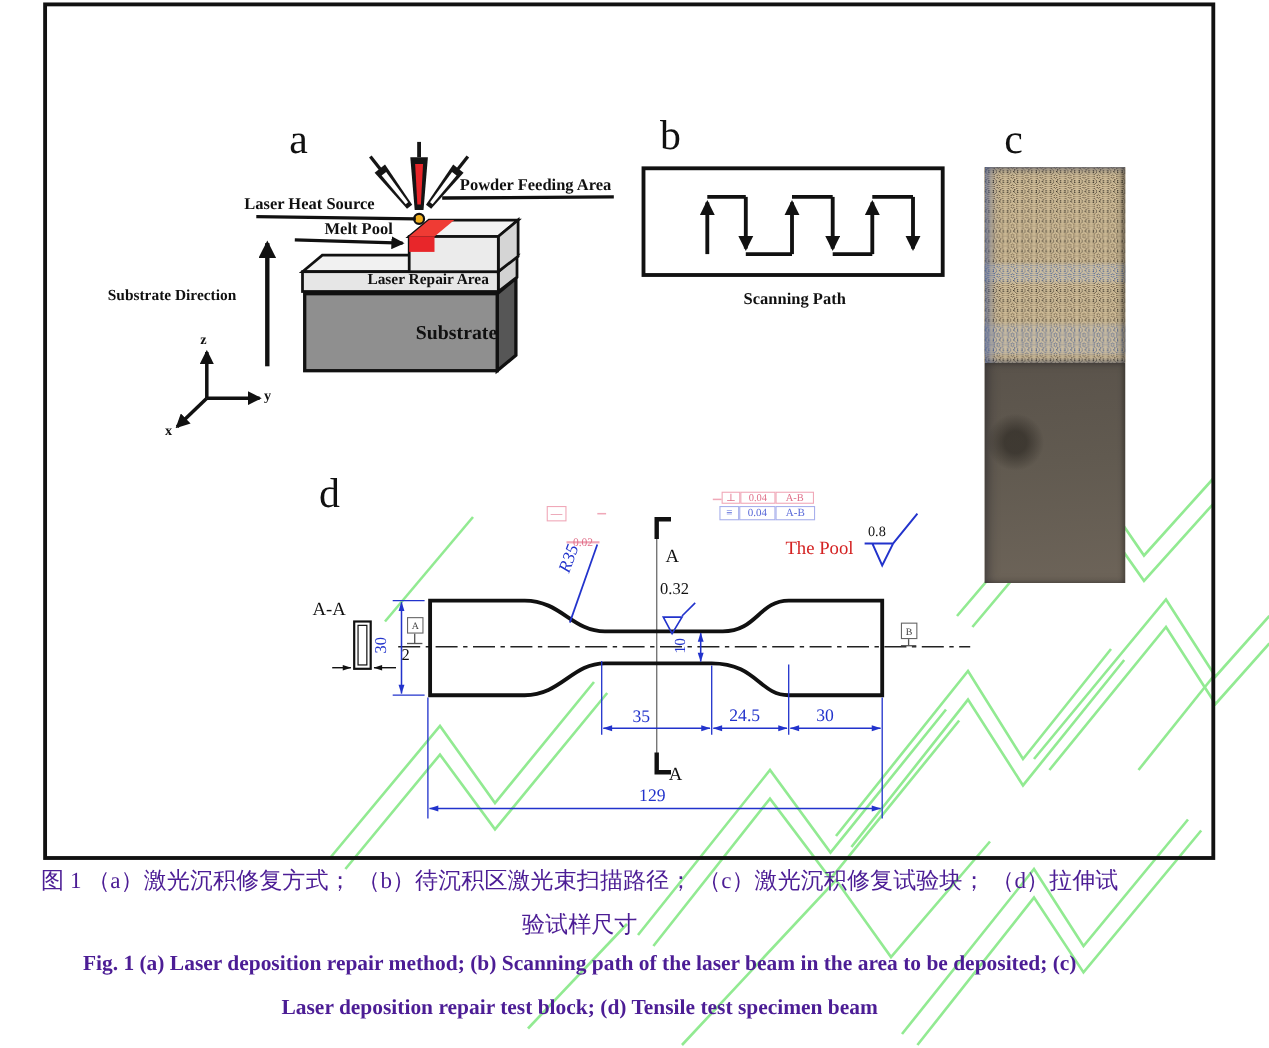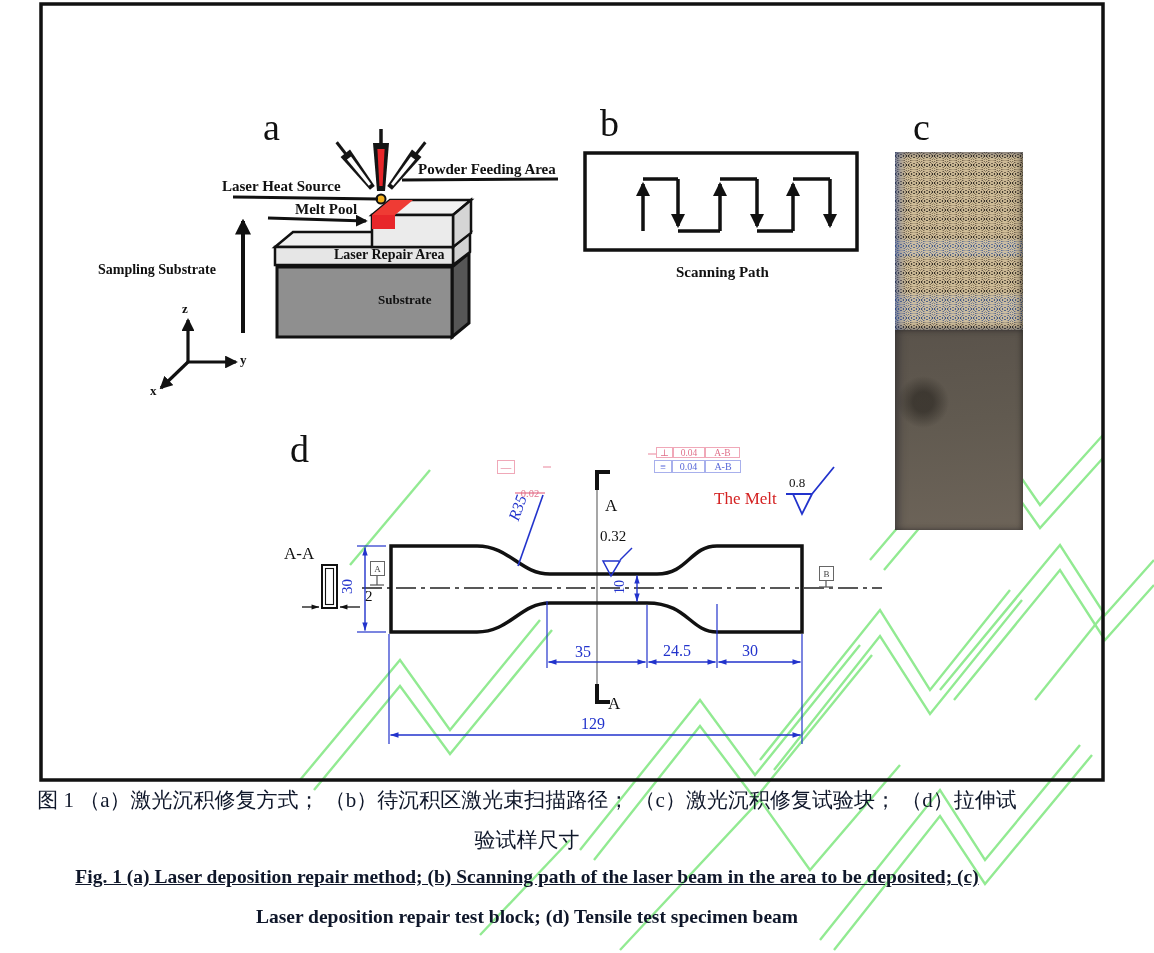--- a/index.html
+++ b/index.html
@@ -26,21 +26,21 @@
       linear-gradient(175deg, #5a534b 0%, #615a50 45%, #6d6459 100%);
     box-shadow: inset 6px 0 10px -3px rgba(25,25,35,.5), inset -2px 0 5px rgba(0,0,0,.35);}
   .tolframe{position:absolute;z-index:4;display:flex;align-items:stretch;background:rgba(255,255,255,.0);}
   .tolframe .cell{display:flex;align-items:center;justify-content:center;}
   .tf-pink{color:#e0708a;}
   .tf-pink .cell{border:1px solid #f0a8b8;}
   .tf-blue{color:#5868d8;}
   .tf-blue .cell{border:1px solid #a8b0ec;}
   .datum{position:absolute;z-index:4;width:13px;height:13px;border:1px solid #666;
          display:flex;align-items:center;justify-content:center;font-size:9px;color:#444;background:#fff;}
-  .caption{position:absolute;left:0;width:1054px;text-align:center;z-index:4;color:#0f172a;}
+  .caption{position:absolute;left:0;width:1054px;text-align:center;z-index:4;color:#4c1d95;}
 </style>
 </head>
 <body>
 
 <div id="stage">
 
   <svg id="watermark" width="1154" height="953" viewBox="0 0 1154 953">
     <g stroke="#87e887" stroke-width="2.4" fill="none" opacity="0.9">
       <path d="M870,560 L985,425 L1040,505 L1103,435"></path>
       <path d="M884,570 L985,450 L1040,528 L1103,458"></path>
@@ -197,36 +197,36 @@
 
   <div class="lbl panel-letter" style="left:263px;top:108px;">a</div>
   <div class="lbl panel-letter" style="left:600px;top:104px;">b</div>
   <div class="lbl panel-letter" style="left:913px;top:108px;">c</div>
   <div class="lbl panel-letter" style="left:290px;top:430px;">d</div>
 
   <div class="lbl bold" style="left:222px;top:178px;font-size:15px;">Laser Heat Source</div>
   <div class="lbl bold" style="left:418px;top:161px;font-size:15px;">Powder Feeding Area</div>
   <div class="lbl bold" style="left:295px;top:201px;font-size:15px;">Melt Pool</div>
   <div class="lbl bold" style="left:334px;top:247px;font-size:14px;">Laser Repair Area</div>
-  <div class="lbl bold" style="left:378px;top:292px;font-size:13px;">Substrate</div>
-  <div class="lbl bold" style="left:98px;top:262px;font-size:14px;">Sampling Substrate</div>
+  <div class="lbl bold" style="left:378px;top:292px;font-size:18px;">Substrate</div>
+  <div class="lbl bold" style="left:98px;top:262px;font-size:14px;">Substrate Direction</div>
   <div class="lbl bold" style="left:182px;top:301px;font-size:13px;">z</div>
   <div class="lbl bold" style="left:240px;top:352px;font-size:13px;">y</div>
   <div class="lbl bold" style="left:150px;top:383px;font-size:13px;">x</div>
 
   <div class="lbl bold" style="left:676px;top:264px;font-size:15px;">Scanning Path</div>
 
   <div class="lbl" style="left:284px;top:544px;font-size:17px;">A-A</div>
   <div class="lbl" style="left:365px;top:588px;font-size:15px;">2</div>
   <div class="lbl blue rot90" style="left:340px;top:578px;font-size:15px;">30</div>
   <div class="lbl blue rot90" style="left:613px;top:579px;font-size:14px;">10</div>
   <div class="lbl blue" style="left:505px;top:499px;font-size:16px;font-style:italic;transform:rotate(-70deg);">R35</div>
   <div class="lbl" style="left:600px;top:528px;font-size:15px;">0.32</div>
   <div class="lbl" style="left:789px;top:475px;font-size:13px;">0.8</div>
-  <div class="lbl red" style="left:714px;top:489px;font-size:17px;">The Melt</div>
+  <div class="lbl red" style="left:714px;top:489px;font-size:17px;">The Pool</div>
   <div class="lbl" style="left:605px;top:496px;font-size:17px;">A</div>
   <div class="lbl" style="left:608px;top:694px;font-size:17px;">A</div>
   <div class="lbl blue" style="left:575px;top:643px;font-size:16px;">35</div>
   <div class="lbl blue" style="left:663px;top:642px;font-size:16px;">24.5</div>
   <div class="lbl blue" style="left:742px;top:642px;font-size:16px;">30</div>
   <div class="lbl blue" style="left:581px;top:715px;font-size:16px;">129</div>
 
   <div class="datum" style="left:370px;top:561px;">A</div>
   <div class="datum" style="left:819px;top:566px;">B</div>
 
@@ -240,16 +240,16 @@
     <div class="cell" style="width:33px;">A-B</div>
   </div>
   <div class="tolframe tf-blue" style="left:654px;top:460px;height:13px;font-size:10px;">
     <div class="cell" style="width:16px;">≡</div>
     <div class="cell" style="width:31px;">0.04</div>
     <div class="cell" style="width:34px;">A-B</div>
   </div>
 
   <div class="caption" style="top:786px;font-size:21px;">图 1 （a）激光沉积修复方式； （b）待沉积区激光束扫描路径； （c）激光沉积修复试验块； （d）拉伸试</div>
   <div class="caption" style="top:826px;font-size:21px;">验试样尺寸</div>
-  <div class="caption bold" style="top:866px;font-size:19.5px;text-decoration:underline;">Fig. 1 (a) Laser deposition repair method; (b) Scanning path of the laser beam in the area to be deposited; (c)</div>
+  <div class="caption bold" style="top:866px;font-size:19.5px;">Fig. 1 (a) Laser deposition repair method; (b) Scanning path of the laser beam in the area to be deposited; (c)</div>
   <div class="caption bold" style="top:906px;font-size:19.5px;">Laser deposition repair test block; (d) Tensile test specimen beam</div>
 
 </div>
 
 </body></html>

